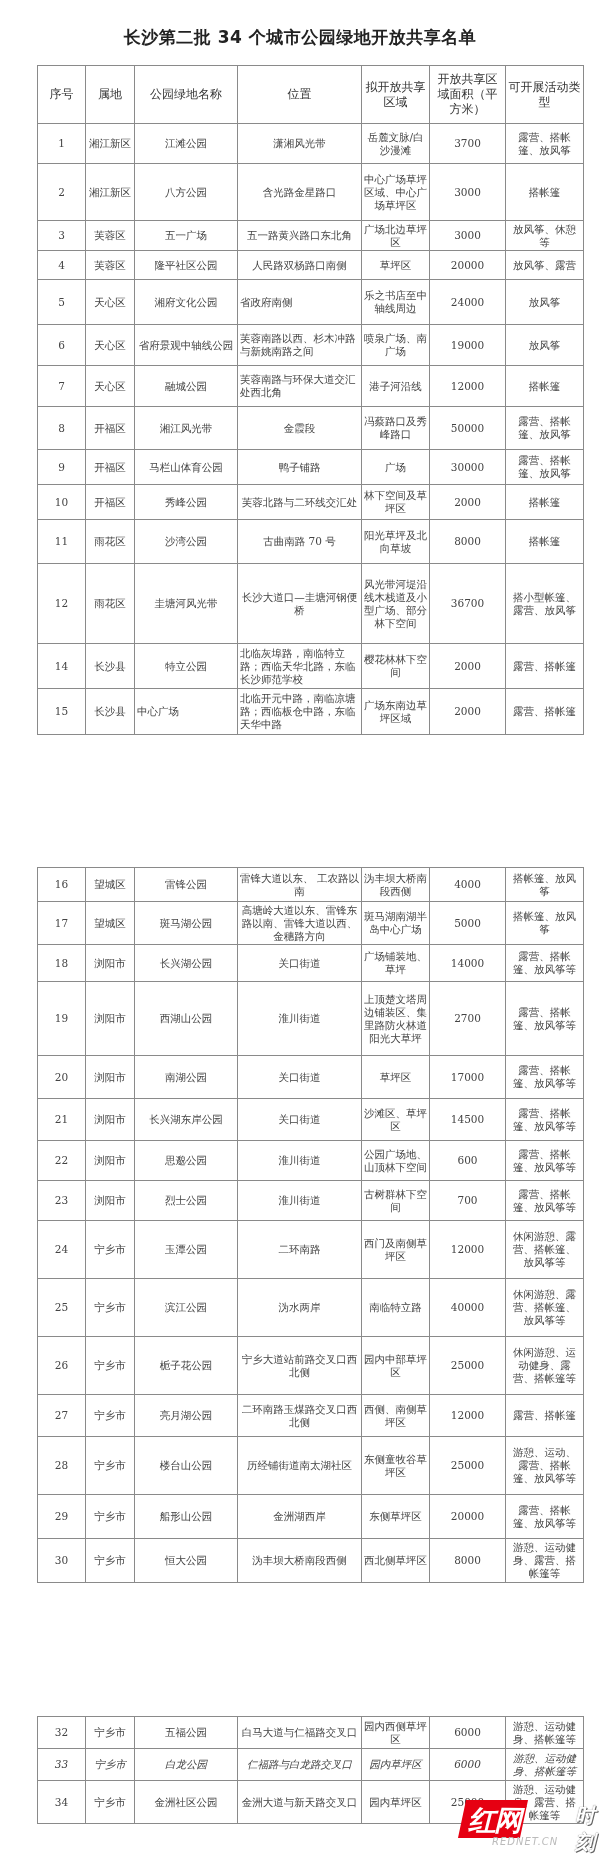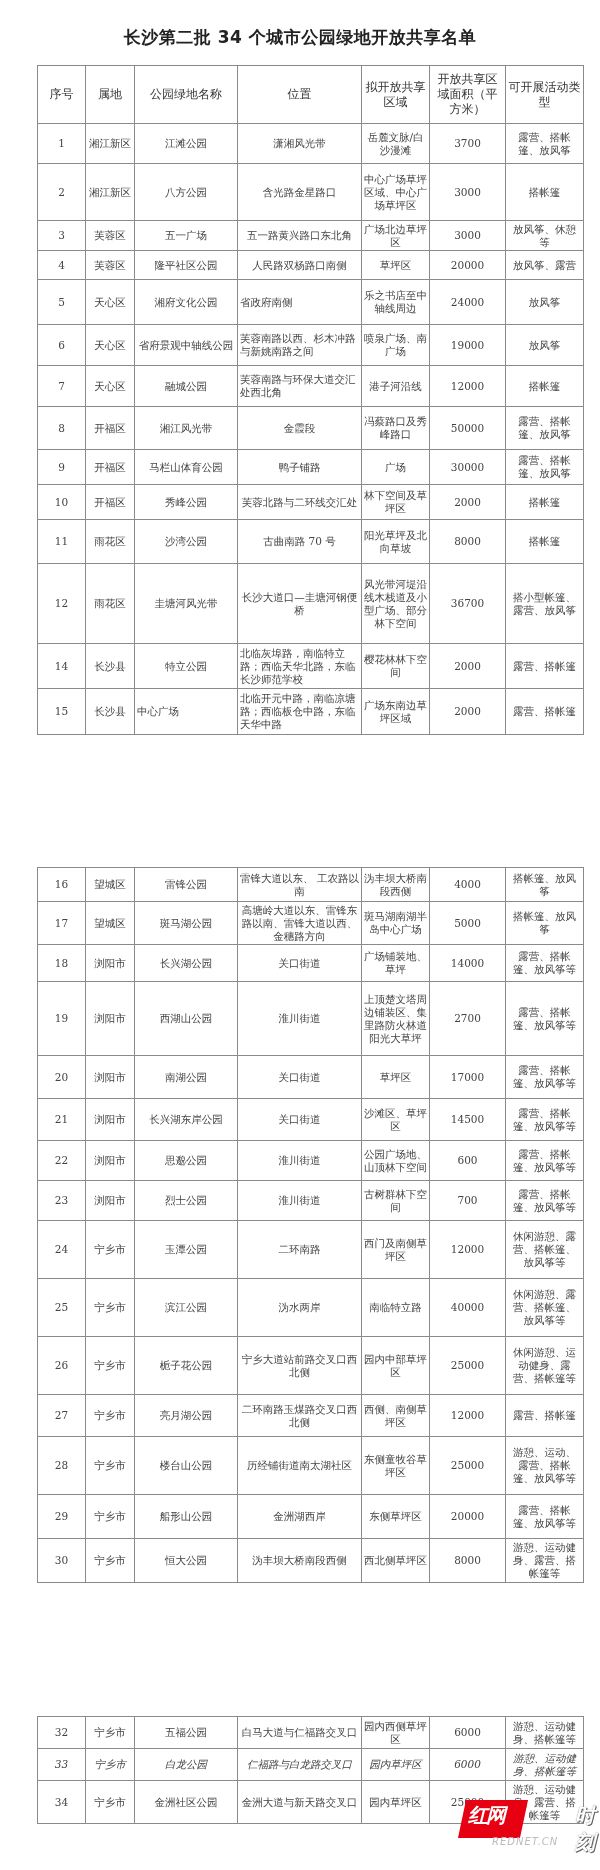--- a/index.html
+++ b/index.html
@@ -15,21 +15,21 @@
   table.grid th { font-size:12px; line-height:15px; color:#333; }
   .c0{width:48px}.c1{width:49px}.c2{width:103px}.c3{width:124px}.c4{width:68px}.c5{width:76px}.c6{width:78px}
   .left { text-align:left !important; }
   #t1 { top:65px; }
   #t2 { top:867px; }
   #t3 { top:1716px; }
   .watermark { position:absolute; left:462px; top:1796px; width:132px; height:48px; }
   .wm-box { position:absolute; left:0; top:4px; width:62px; height:38px; background:#e60012;
             transform:skewX(-12deg); }
   .wm-txt1 { position:absolute; left:6px; top:6px; font-family:"DejaVu Sans","Liberation Sans",sans-serif;
-             font-weight:bold; font-style:italic; font-size:20px; color:#fff; letter-spacing:-2px; }
+             font-weight:bold; font-style:italic; font-size:28px; color:#fff; letter-spacing:-2px; }
   .wm-txt2 { position:absolute; left:66px; top:6px; font-family:"DejaVu Sans","Liberation Sans",sans-serif;
              font-weight:bold; font-style:italic; font-size:20px; color:#fff;
              text-shadow:0 0 1px #555, 1px 1px 0 #666; letter-spacing:-2px;margin-left:47px; }
   .wm-sub { position:absolute; left:30px; top:40px; font-family:"DejaVu Sans","Liberation Sans",sans-serif;
             font-style:italic; font-size:10px; color:#bbb; letter-spacing:1px; }
 </style>
 </head>
 <body>
 
 <div class="title">长沙第二批 34 个城市公园绿地开放共享名单</div>

